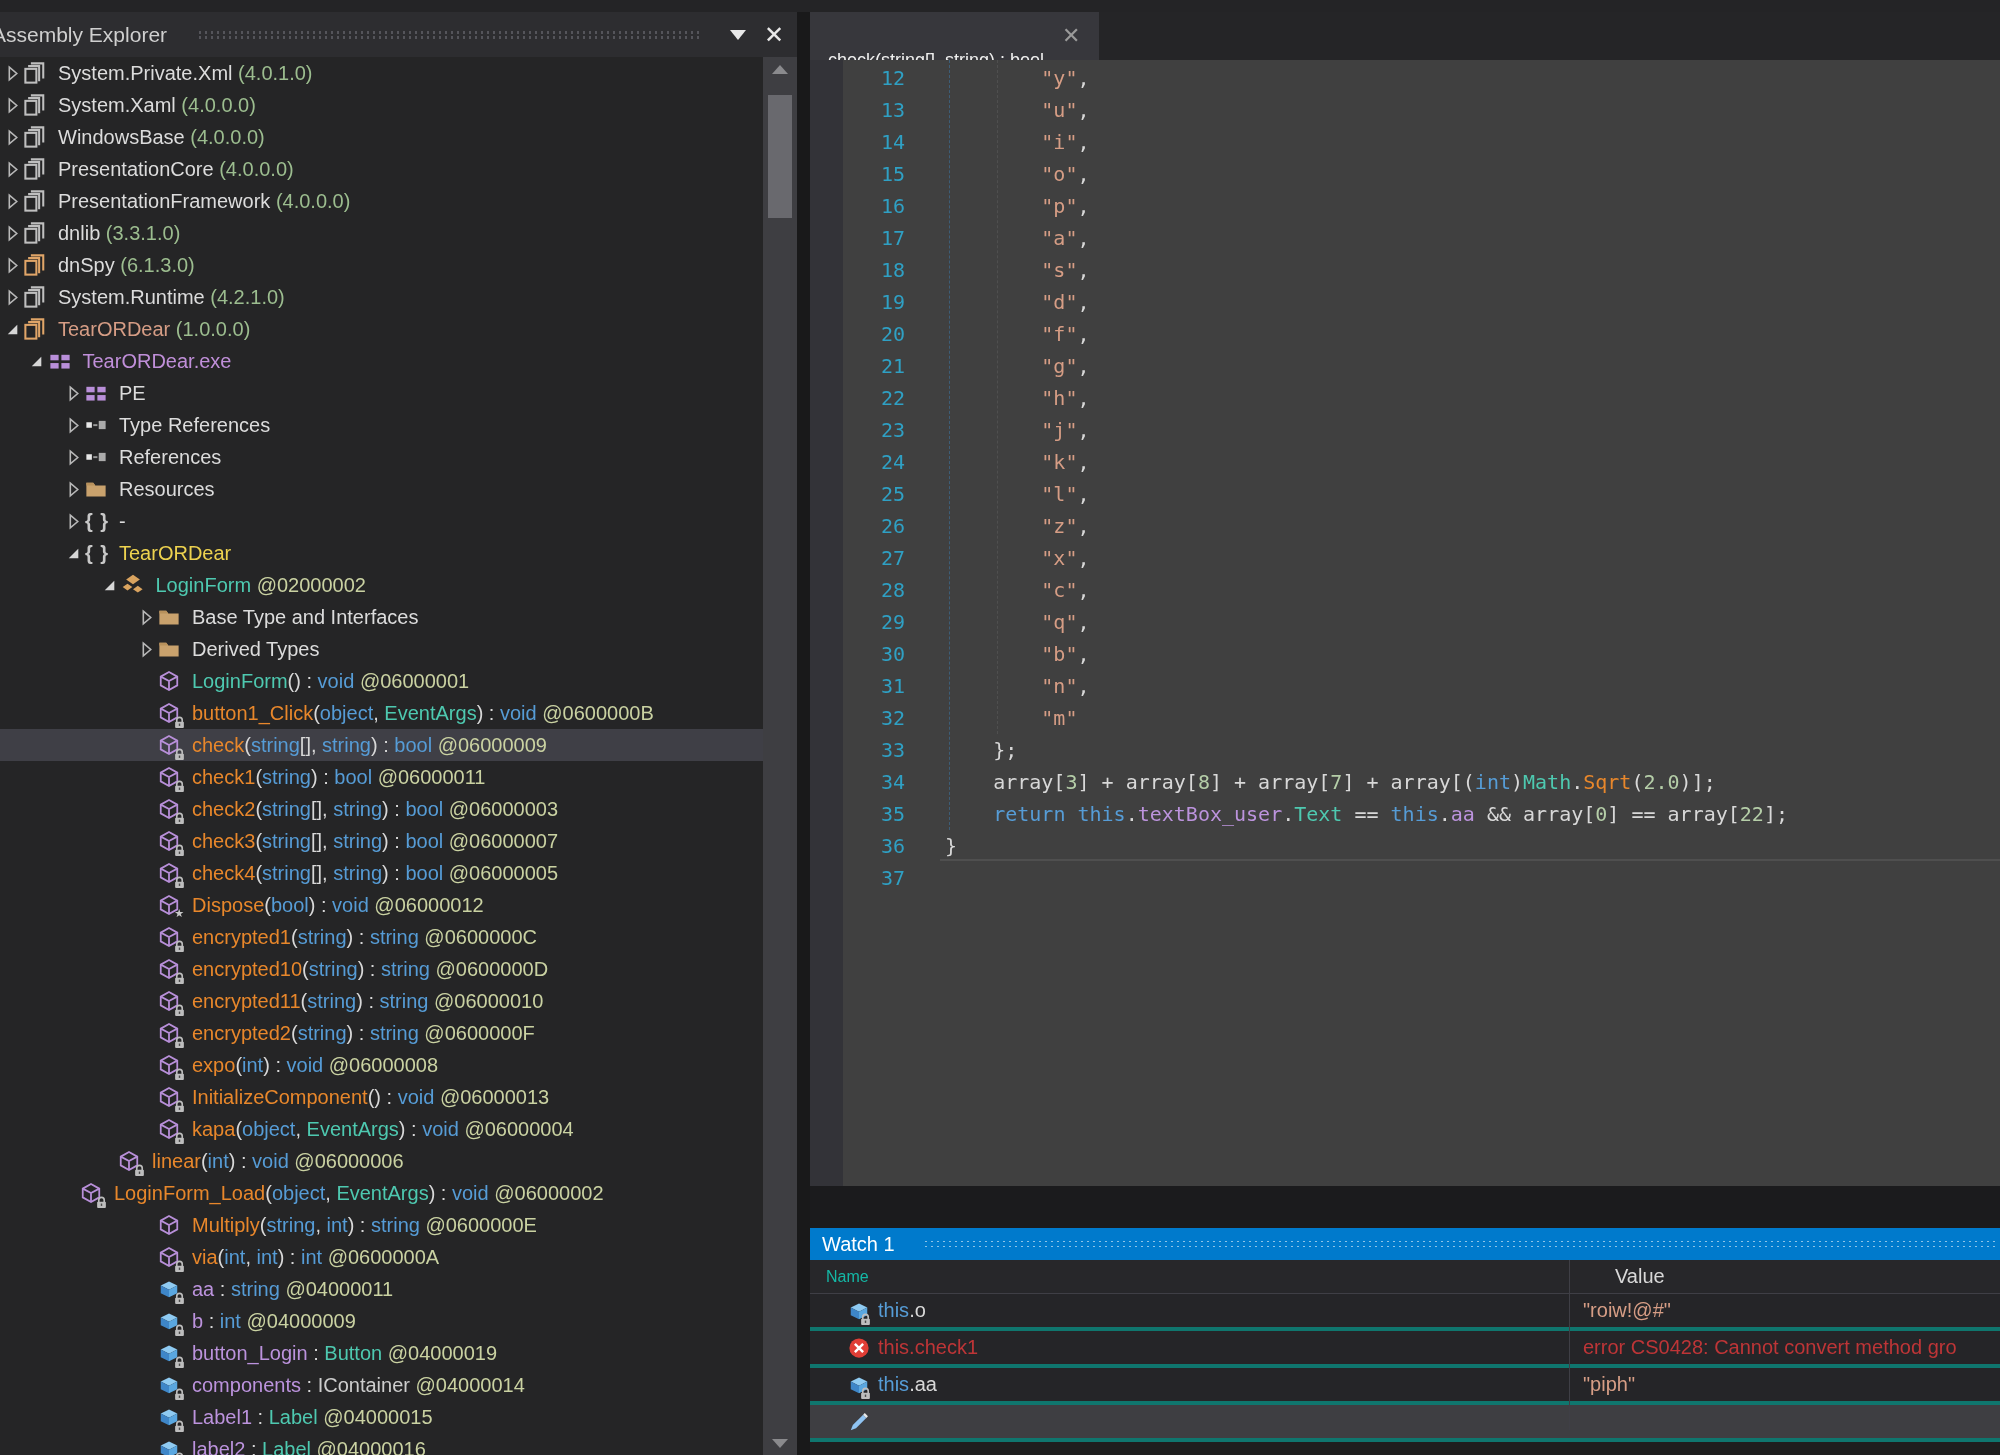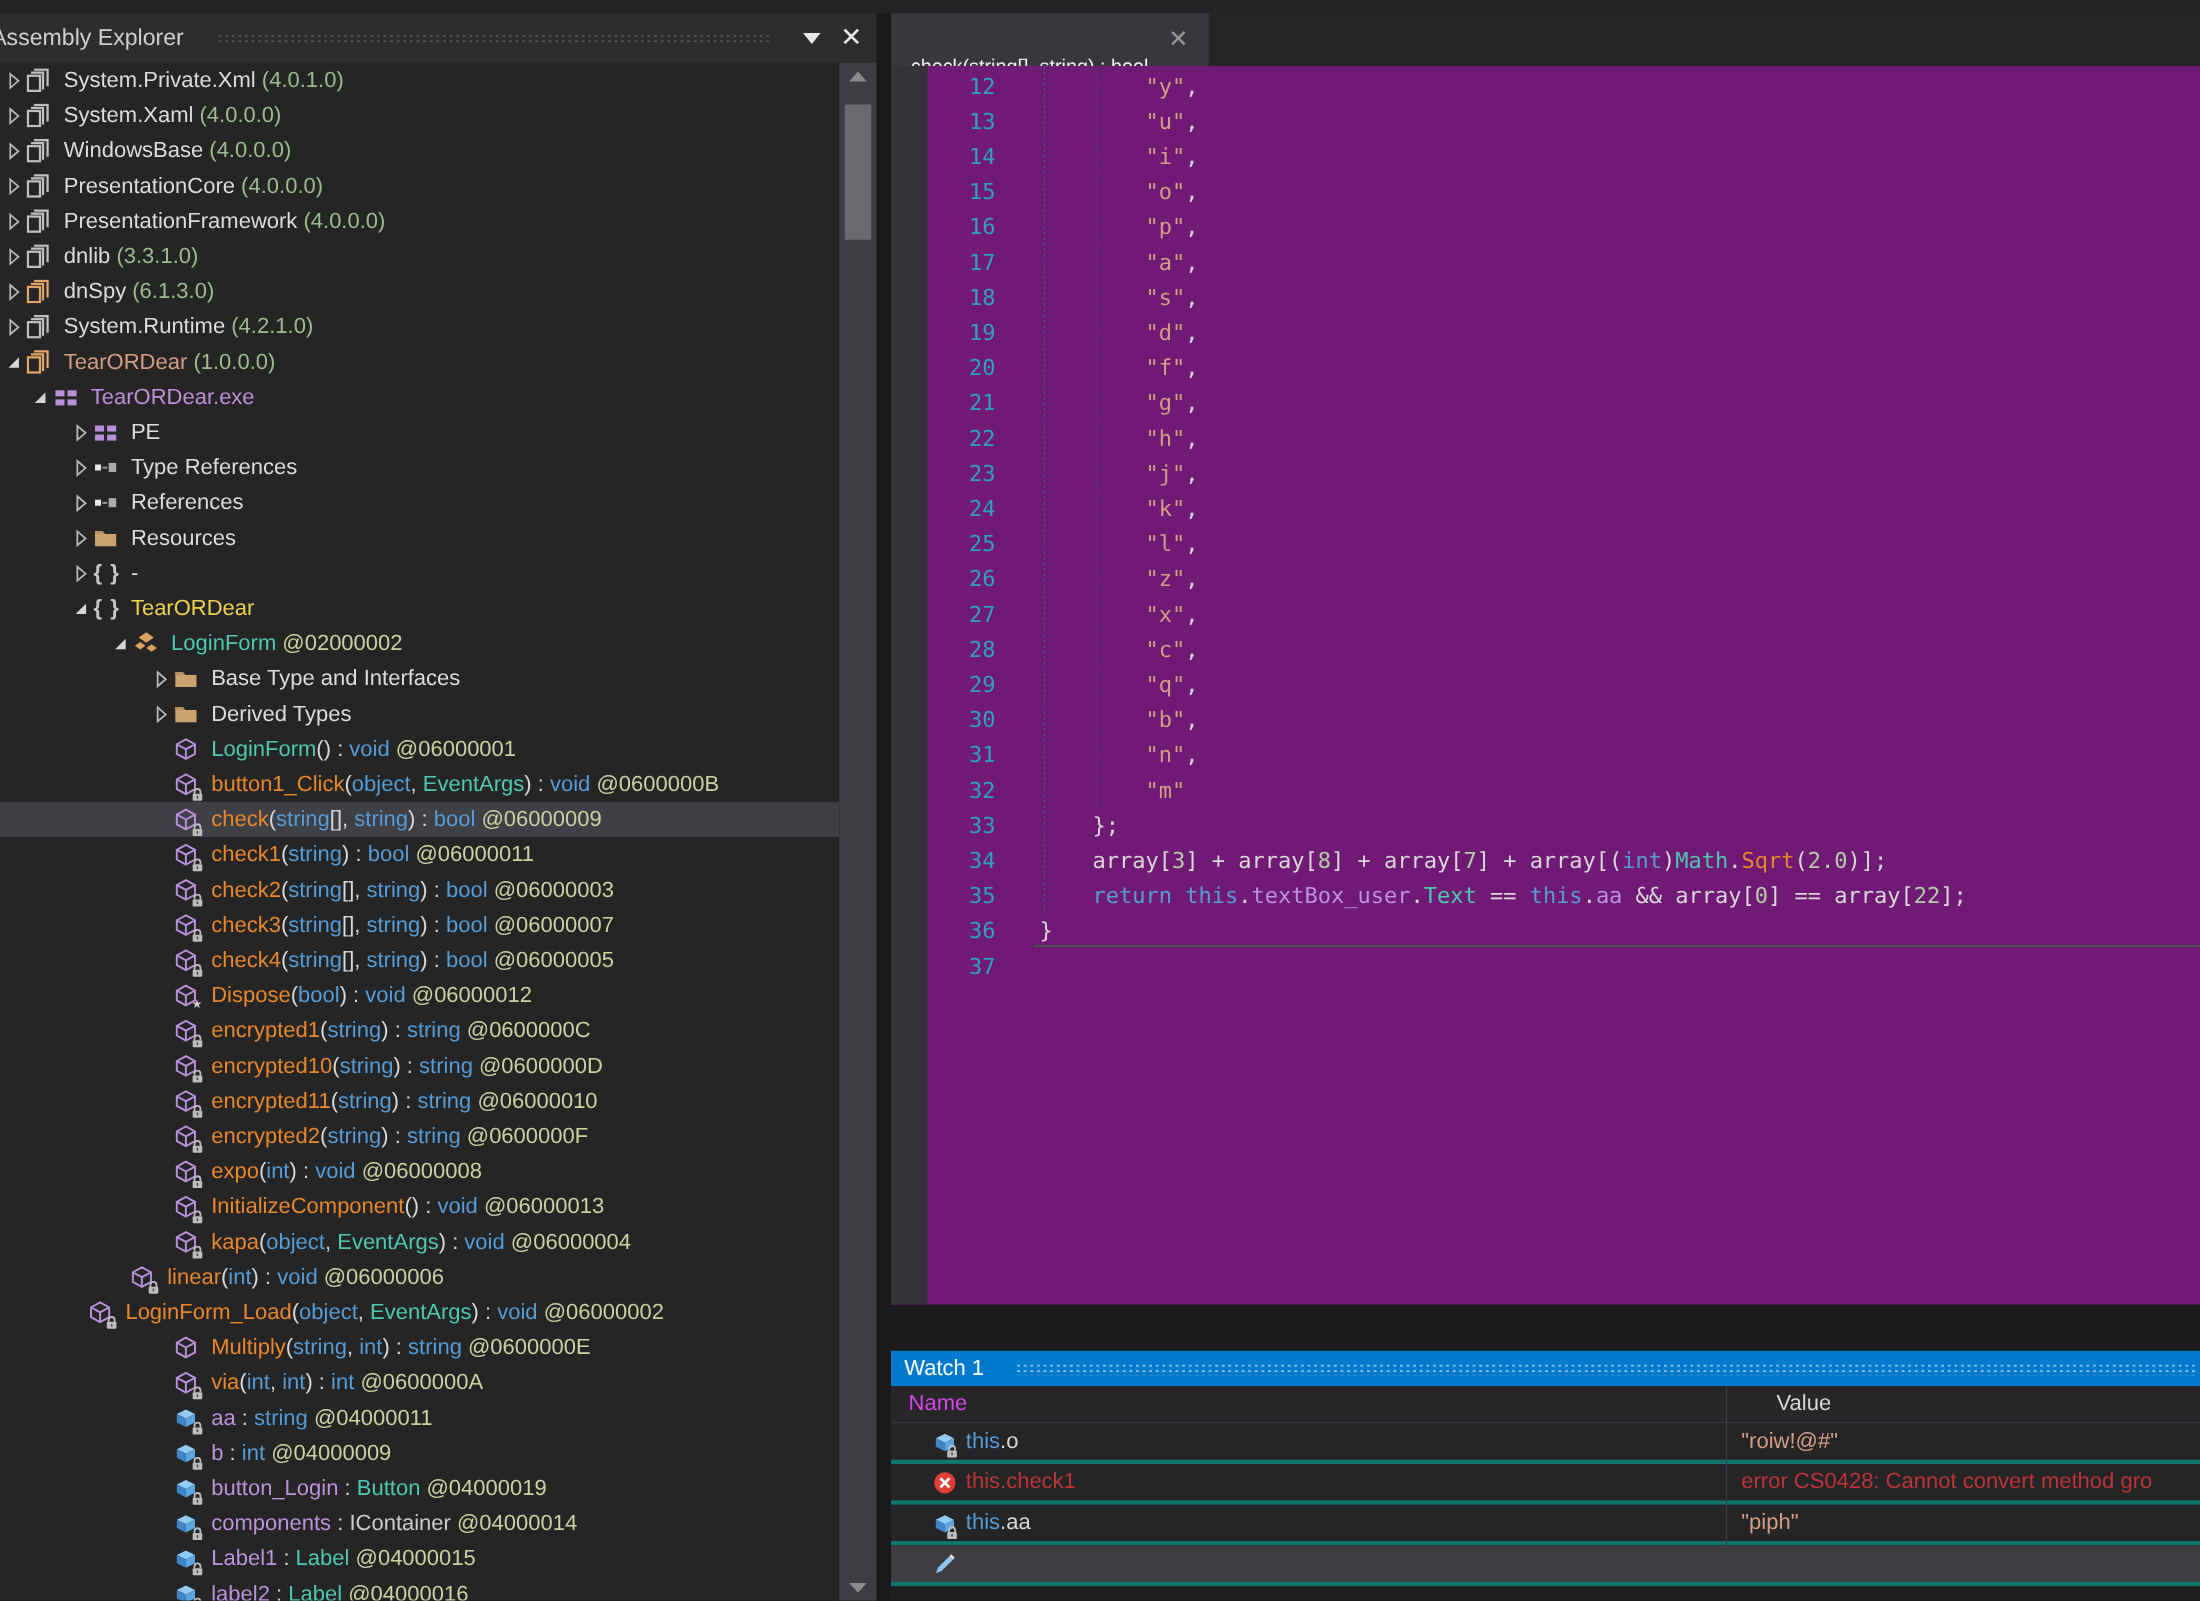--- a/index.html
+++ b/index.html
@@ -35,21 +35,21 @@
   
   #splitter{position:absolute;left:797px;top:12px;width:13px;bottom:0;background:#19191A;}
   
   #right{position:absolute;left:810px;top:12px;right:0;bottom:0;background:#1B1B1D;}
   #tabbar{position:absolute;left:0;top:0;right:0;height:48px;background:#2A2A2C;display:flex;}
   #tab-active{background:#37373C;display:inline-flex;align-items:center;padding:0 18px;max-width:420px;}
   #tab-label{color:#F0F0F0;font-size:18px;white-space:nowrap;margin-top:48px;}
   #tab-close{color:#9A9A9A;font-size:22px;margin-left:18px;}
   #tabbar-rest{flex:1;background:#252527;}
   
-  #editor{position:absolute;left:0;top:48px;right:0;height:1126px;background:#701a75;overflow:hidden;}
+  #editor{position:absolute;left:0;top:48px;right:0;height:1126px;background:#404040;overflow:hidden;}
   #bp-margin{position:absolute;left:0;top:0;width:33px;bottom:0;background:#333338;}
   #code-lines{position:absolute;left:0;top:2px;right:0;font-family:"DejaVu Sans Mono",monospace;font-size:20px;}
   .cline{height:32px;display:flex;align-items:center;}
   .lnum{display:inline-block;width:95px;flex:0 0 95px;text-align:right;padding-right:0;color:#2FA0C4;}
   .ctext{white-space:pre;padding-left:40px;}
   .guide{position:absolute;width:0;border-left:1px dashed #4F4F4F;top:0;}
   #guide-outer{left:139px;height:770px;border-left-color:#3D5E78;}
   #guide-inner{left:187px;height:674px;}
   #member-sep{position:absolute;left:130px;right:0;top:799px;height:2px;background:#4F4F4F;}
   
@@ -57,21 +57,21 @@
   .c-f{color:#BC93DD;} .c-n{color:#B5CEA8;} .c-s{color:#D69D85;} .c-a{color:#CAD2A2;}
   .c-v{color:#9CBD8F;} .c-w{color:#DCDCDC;} .c-o{color:#D69D85;} .c-ns{color:#EDD24F;}
   .c-mod{color:#C08FD9;} .c-i{color:#CDCDCD;} .c-e{color:#BE3537;}
   
   #watch{position:absolute;left:0;top:1216px;right:0;bottom:0;background:#1E1E1E;}
   #watch-header{position:absolute;left:0;top:0;right:0;height:32px;background:#007ACC;display:flex;align-items:center;}
   #watch-title{color:#FFFFFF;font-size:20px;padding-left:12px;white-space:nowrap;}
   #watch-grip{flex:1;height:12px;margin:2px 4px 0 28px;
     background-image:radial-gradient(rgba(255,255,255,.55) 1.2px,transparent 1.3px);background-size:6px 5px;}
   #watch-cols{position:absolute;left:0;top:32px;right:0;height:33px;background:#27272A;border-bottom:1px solid #3F3F46;}
-  .wcol-name{position:absolute;left:16px;top:0;height:33px;display:flex;align-items:center;color:#d946ef;font-size:20px;}
+  .wcol-name{position:absolute;left:16px;top:0;height:33px;display:flex;align-items:center;color:#14b8a6;font-size:16px;}
   .wcol-value{position:absolute;left:773px;top:0;height:33px;display:flex;align-items:center;color:#D8D8D8;font-size:20px;margin-left:32px;}
   #watch-divider{position:absolute;left:759px;top:32px;width:1px;height:170px;background:#3F3F46;z-index:5;}
   #watch-rows{position:absolute;left:0;top:66px;right:0;}
   .wrow{height:33px;background:#252528;border-bottom:4px solid #0f766e;position:relative;display:flex;align-items:center;font-size:20px;}
   .wrow.edit{background:#3E3E42;}
   .wicon{width:30px;flex:0 0 30px;margin-left:38px;display:flex;align-items:center;position:relative;}
   .wname{white-space:nowrap;}
   .wvalue{position:absolute;left:773px;top:0;height:33px;display:flex;align-items:center;white-space:nowrap;overflow:hidden;right:0;}
 </style>
 </head>

